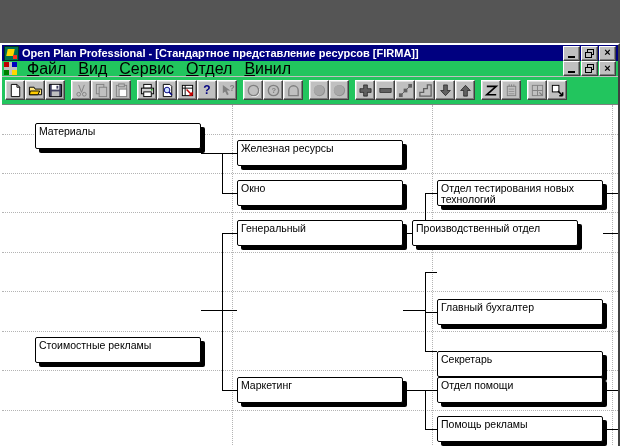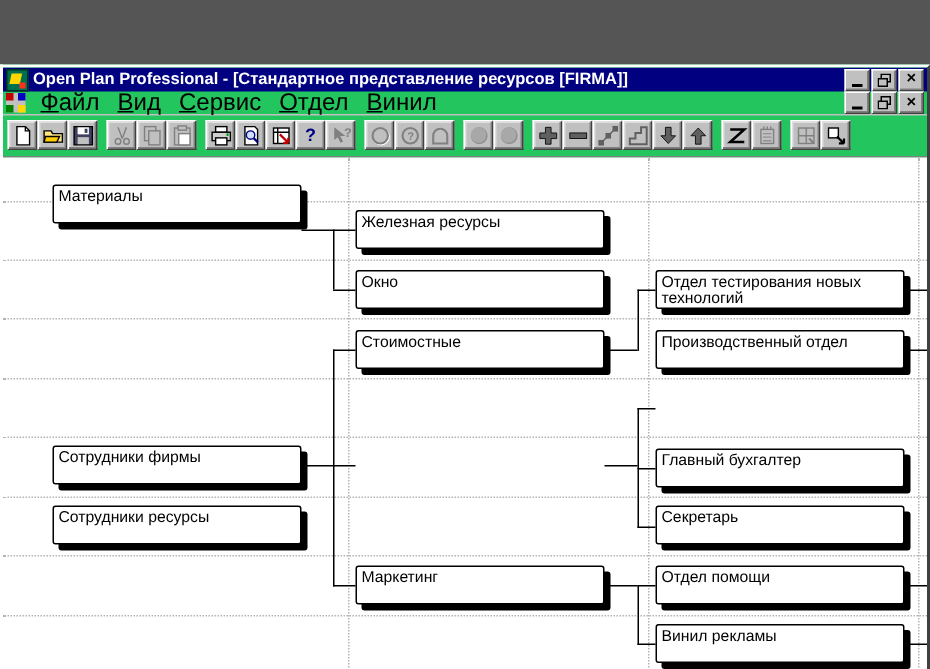--- a/index.html
+++ b/index.html
@@ -335,34 +335,33 @@
     <div class="ln" style="left:423px;top:285px;width:1px;height:40px"></div>
     <div class="ln" style="left:423px;top:285px;width:12px;height:1px"></div>
     <div class="ln" style="left:423px;top:324px;width:12px;height:1px"></div>
 
     <div class="ln" style="left:601px;top:88px;width:15px;height:1px"></div>
     <div class="ln" style="left:601px;top:128px;width:15px;height:1px"></div>
     <div class="ln" style="left:601px;top:285px;width:15px;height:1px"></div>
     <div class="ln" style="left:601px;top:324px;width:15px;height:1px"></div>
 
     <div class="node" style="left:33px;top:18px"><span>Материалы</span></div>
-    <div class="node" style="left:33px;top:192px"><span>Сотрудники фирмы</span></div>
-    <div class="node" style="left:33px;top:232px"><span>Сотрудники ресурсы</span></div>
+    <div class="node" style="left:33px;top:232px"><span>Стоимостные рекламы</span></div>
 
     <div class="node" style="left:235px;top:35px"><span>Железная ресурсы</span></div>
     <div class="node" style="left:235px;top:75px"><span>Окно</span></div>
-    <div class="node" style="left:235px;top:115px"><span>Стоимостные</span></div>
+    <div class="node" style="left:235px;top:115px"><span>Генеральный</span></div>
     <div class="node" style="left:435px;top:75px"><span>Отдел тестирования новых технологий</span></div>
 
     <div class="node" style="left:235px;top:272px"><span>Маркетинг</span></div>
-    <div class="node" style="left:435px;top:115px"><span>Производственный отдел</span></div>
+    <div class="node" style="left:410px;top:115px"><span>Производственный отдел</span></div>
     <div class="node" style="left:435px;top:194px"><span>Главный бухгалтер</span></div>
-    <div class="node" style="left:435px;top:232px"><span>Секретарь</span></div>
+    <div class="node" style="left:435px;top:246px"><span>Секретарь</span></div>
     <div class="node" style="left:435px;top:272px"><span>Отдел помощи</span></div>
-    <div class="node" style="left:435px;top:311px"><span>Винил рекламы</span></div>
+    <div class="node" style="left:435px;top:311px"><span>Помощь рекламы</span></div>
   </div>
 
   <div class="hscroll">
     <span class="sbtn">
         <span>◄</span>
       </span>
     <span class="sthumb"></span>
     <span class="sspacer"></span>
     <span class="sbtn">
         <span>►</span>

